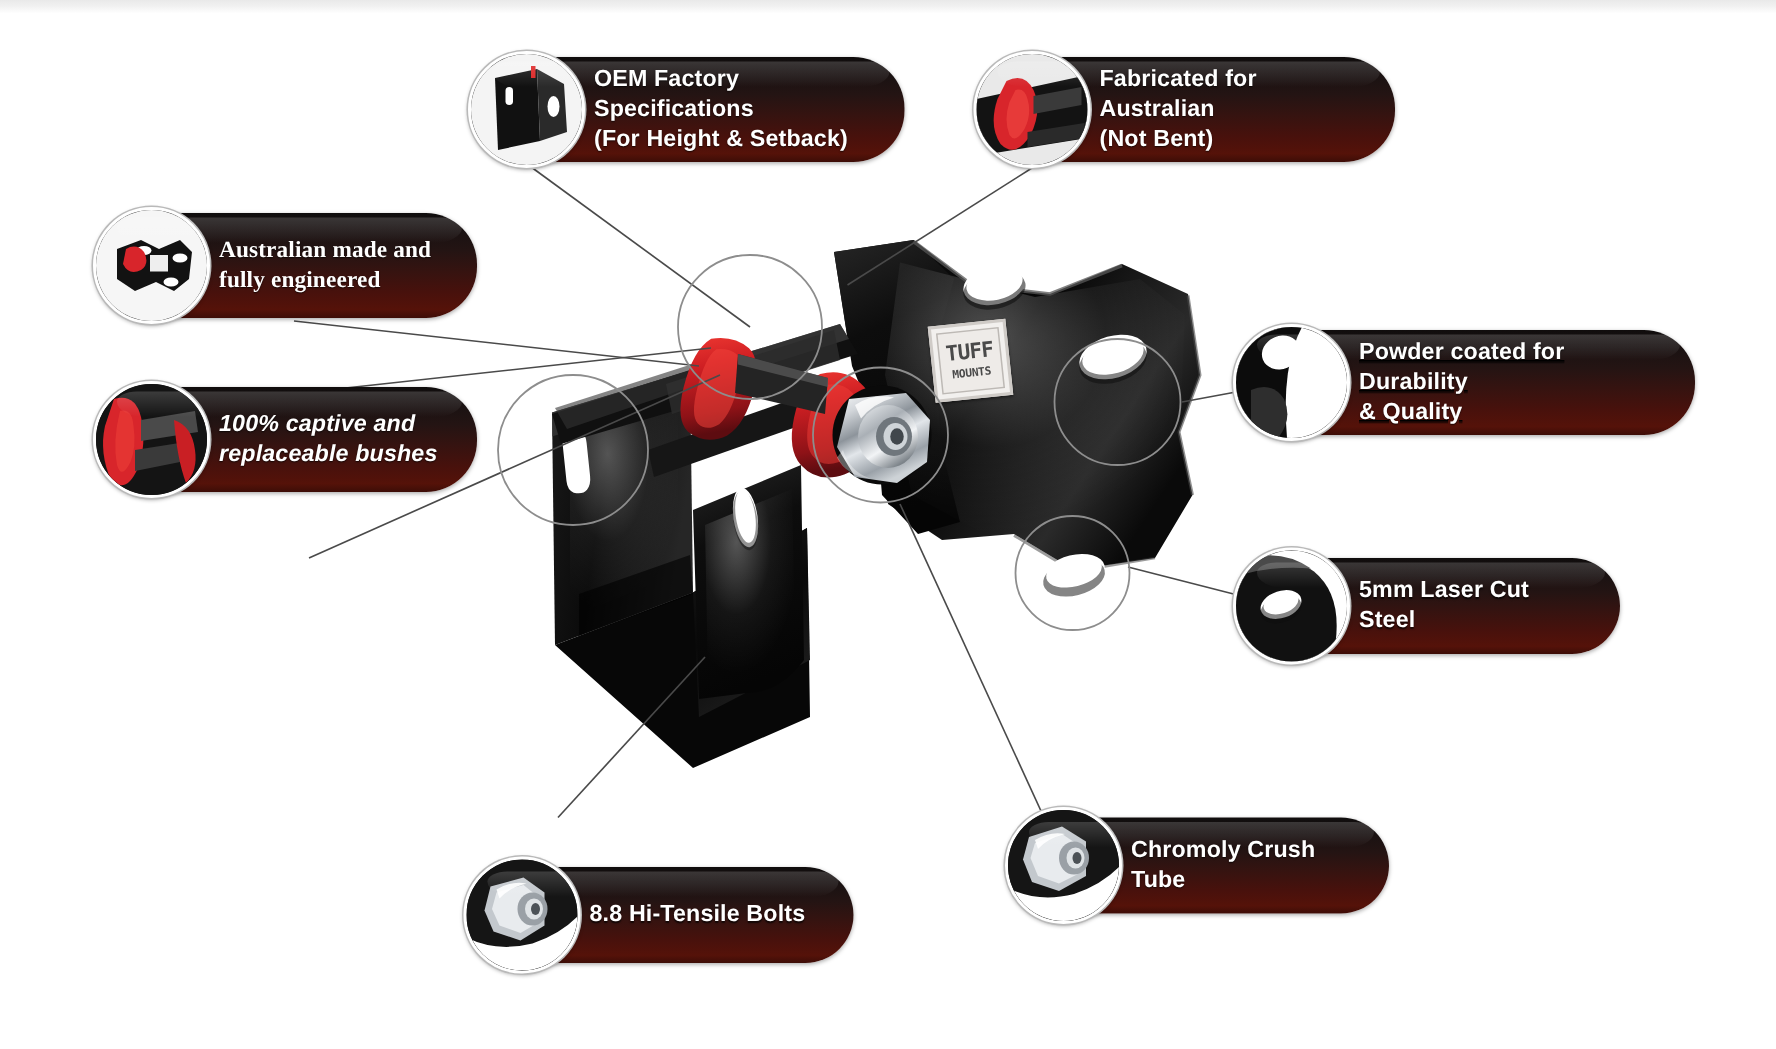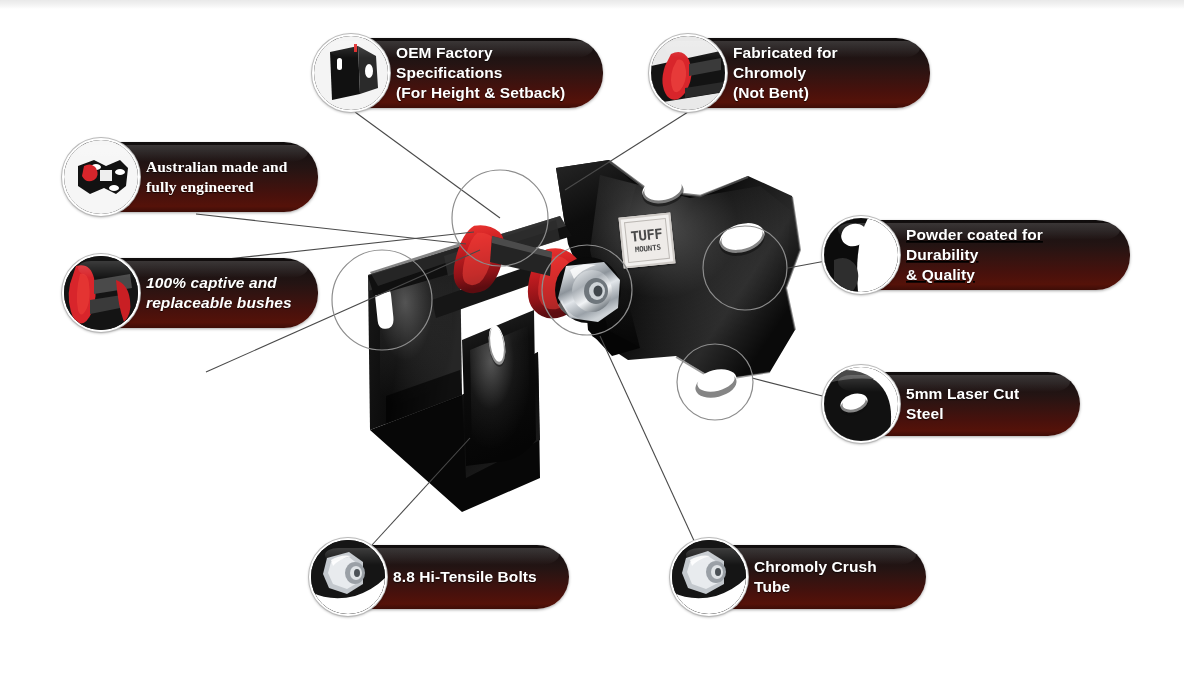--- a/index.html
+++ b/index.html
@@ -286,21 +286,21 @@
     <div class="thumb">
       <svg viewBox="0 0 74 74" width="74" height="74">
         <rect width="74" height="74" fill="#e9e9e9"></rect>
         <path d="M0 30 L74 14 L74 56 L0 68 Z" fill="#131313"></path>
         <path d="M20 18 q12 -6 18 6 q6 14 -2 30 q-10 16 -20 6 q-8 -12 -2 -30 Z" fill="#d8252b"></path>
         <path d="M26 24 q6 -2 8 6 q3 10 -2 20 q-6 10 -10 4 q-4 -10 0 -22 Z" fill="#f24a42" opacity=".6"></path>
         <path d="M38 28 L70 22 L70 34 L38 40 Z" fill="#3a3a3a"></path>
         <path d="M34 52 L72 46 L72 56 L34 62 Z" fill="#2a2a2a"></path>
       </svg>
     </div>
-    <div class="label">Fabricated for Chromoly
+    <div class="label">Fabricated for Australian
 (Not Bent)</div>
   </div>
 
   <div class="callout tall" style="left:68px;top:142px;width:250px;font-family:Liberation Serif, serif;">
     <div class="thumb">
       <svg viewBox="0 0 74 74" width="74" height="74">
         <rect width="74" height="74" fill="#f6f6f6"></rect>
         <path d="M14 26 L30 20 L42 26 L56 20 L64 28 L62 46 L52 54 L40 48 L26 54 L14 46 Z" fill="#121212"></path>
         <ellipse cx="32" cy="27" rx="5" ry="3" fill="#fff"></ellipse>
         <ellipse cx="56" cy="32" rx="5" ry="3" fill="#fff"></ellipse>
@@ -350,21 +350,21 @@
         <path d="M0 8 q30 -10 52 6 q22 18 12 60 H0 Z" fill="#111111"></path>
         <ellipse cx="30" cy="36" rx="14" ry="9" transform="rotate(-18 30 36)" fill="#ffffff"></ellipse>
         <ellipse cx="30" cy="39" rx="14" ry="9" transform="rotate(-18 30 39)" fill="#0d0d0d" opacity=".5"></ellipse>
         <ellipse cx="30" cy="35" rx="12" ry="7" transform="rotate(-18 30 35)" fill="#ffffff"></ellipse>
         <path d="M4 6 q26 -8 46 6 q-24 -2 -46 4 Z" fill="#4a4a4a"></path>
       </svg>
     </div>
     <div class="label">5mm Laser Cut Steel</div>
   </div>
 
-  <div class="callout" style="left:315px;top:545px;width:254px;">
+  <div class="callout" style="left:315px;top:578px;width:254px;">
     <div class="thumb">
       <svg viewBox="0 0 74 74" width="74" height="74">
         <rect width="74" height="74" fill="#151515"></rect>
         <path d="M0 52 q20 10 44 4 q18 -6 30 -18 V74 H0 Z" fill="#ffffff"></path>
         <path d="M16 18 L38 12 L52 22 L52 44 L36 54 L18 48 L12 34 Z" fill="#c3c8cd"></path>
         <path d="M20 22 L38 17 L48 25 L48 42 L36 49 L22 44 L17 33 Z" fill="#e8ebee"></path>
         <ellipse cx="44" cy="33" rx="10" ry="11" fill="#9aa0a6"></ellipse>
         <ellipse cx="45" cy="33" rx="6" ry="7" fill="#dfe3e6"></ellipse>
         <ellipse cx="46" cy="33" rx="3" ry="4" fill="#4c5257"></ellipse>
         <path d="M20 20 q10 -6 20 -4 q-12 3 -18 10 Z" fill="#ffffff" opacity=".9"></path>

